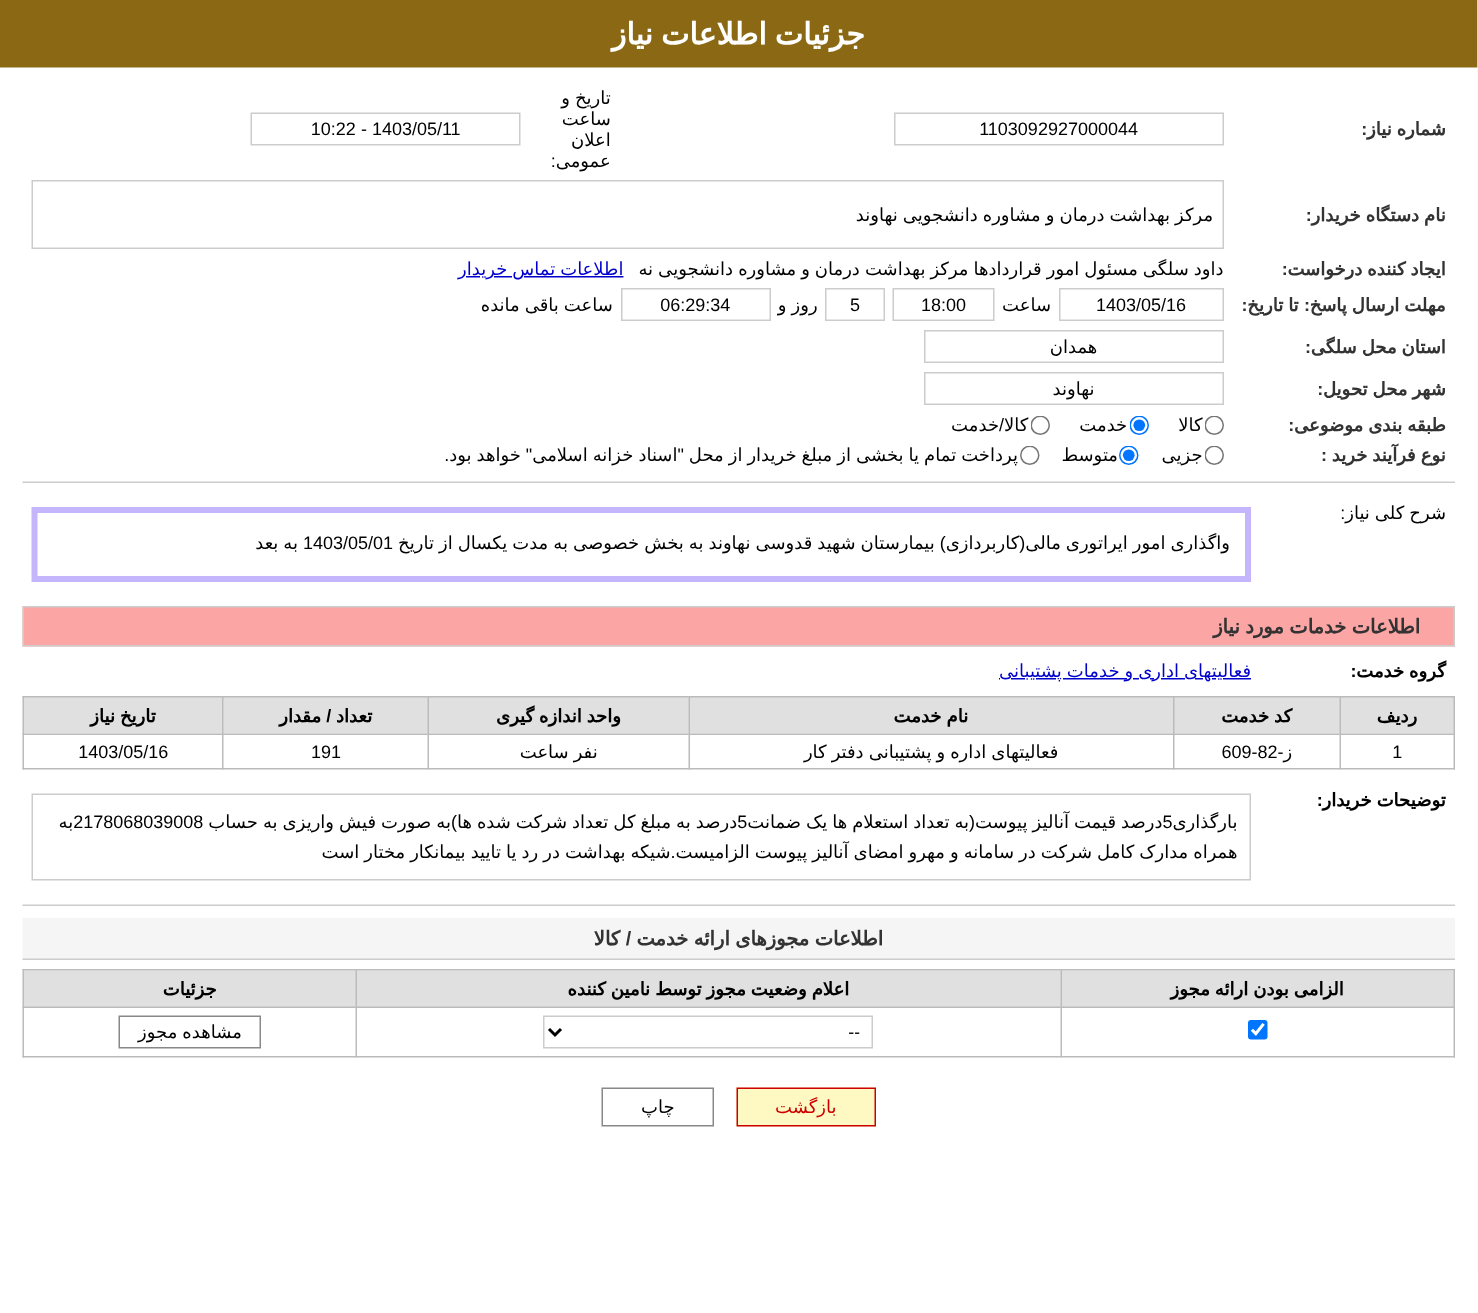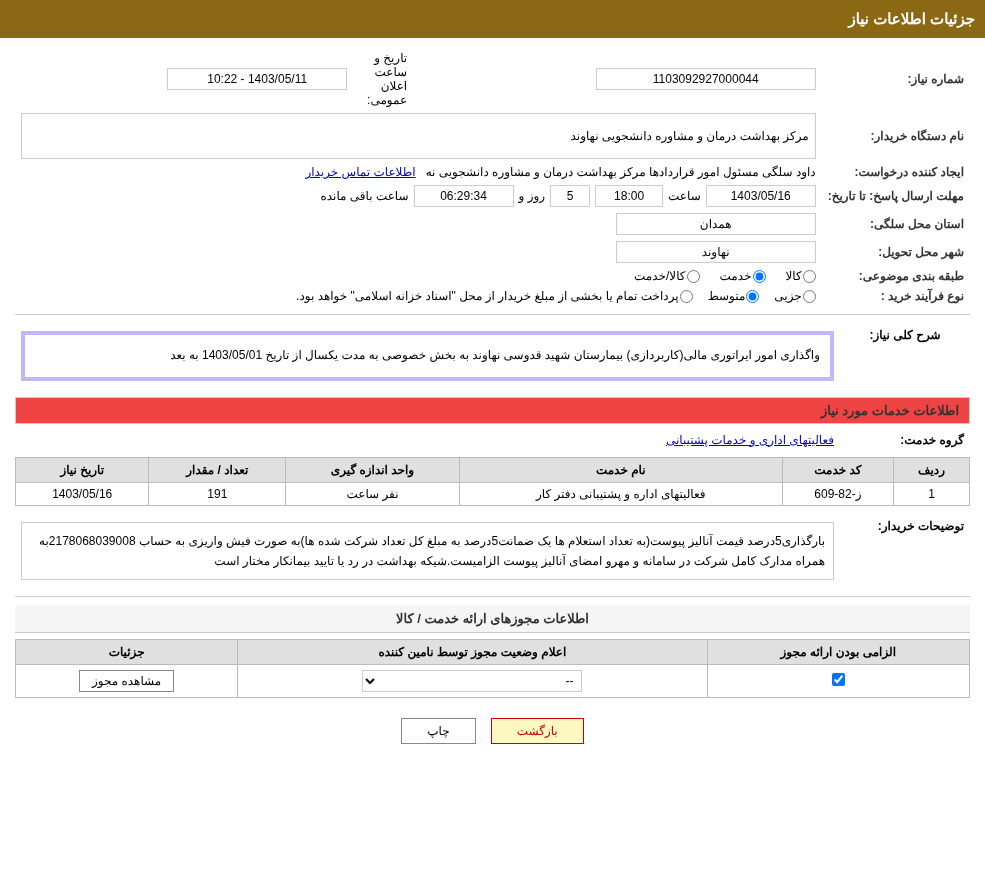--- a/index.html
+++ b/index.html
@@ -11,23 +11,23 @@
     }
     .page-container {
       width: 985px;
       margin: 0 auto;
       background: #fff;
       min-height: 875px;
     }
     .header-bar {
       background: #8b6914;
       color: #fff;
-      text-align: right;
+      text-align: center;
       padding: 10px;
-      font-size: 15px;
+      font-size: 20px;
       font-weight: bold;
     }
     .main-content {
       padding: 10px 15px;
     }
     .info-table {
       width: 100%;
       border-collapse: collapse;
       margin-bottom: 6px;
     }
@@ -60,23 +60,23 @@
       display: flex;
       align-items: center;
       gap: 1px;
     }
     .divider {
       border: none;
       border-top: 1px solid #ccc;
       margin: 8px 0;
     }
     .section-header {
-      background: #ef4444;
-      border: 1px solid #ccc;
-      padding: 5px 10px;
+      background: #fca5a5;
+      border: 1px solid #ccc;
+      padding: 5px 22px;
       font-weight: bold;
       font-size: 13px;
       margin: 8px 0 5px 0;
       color: #333;
     }
     .data-table {
       width: 100%;
       border-collapse: collapse;
       margin-bottom: 8px;
     }
@@ -297,21 +297,21 @@
         </td>
       </tr>
     </tbody>
       </table>
 
     <hr class="divider">
 
     <table class="info-table">
       <tbody>
           <tr>
-        <td style="width:130px; font-weight:bold; text-align:center; vertical-align:top; padding:5px 6px;">شرح کلی نیاز:</td>
+        <td style="width:130px; font-weight:normal; text-align:right; vertical-align:top; padding:5px 6px;">شرح کلی نیاز:</td>
         <td>
           <div class="description-box">واگذاری امور ایراتوری مالی(کاربردازی) بیمارستان شهید قدوسی نهاوند به بخش خصوصی به مدت یکسال از تاریخ 1403/05/01 به بعد</div>
         </td>
       </tr>
     </tbody>
       </table>
 
     <div class="section-header">اطلاعات خدمات مورد نیاز</div>
 
     <table class="info-table">

